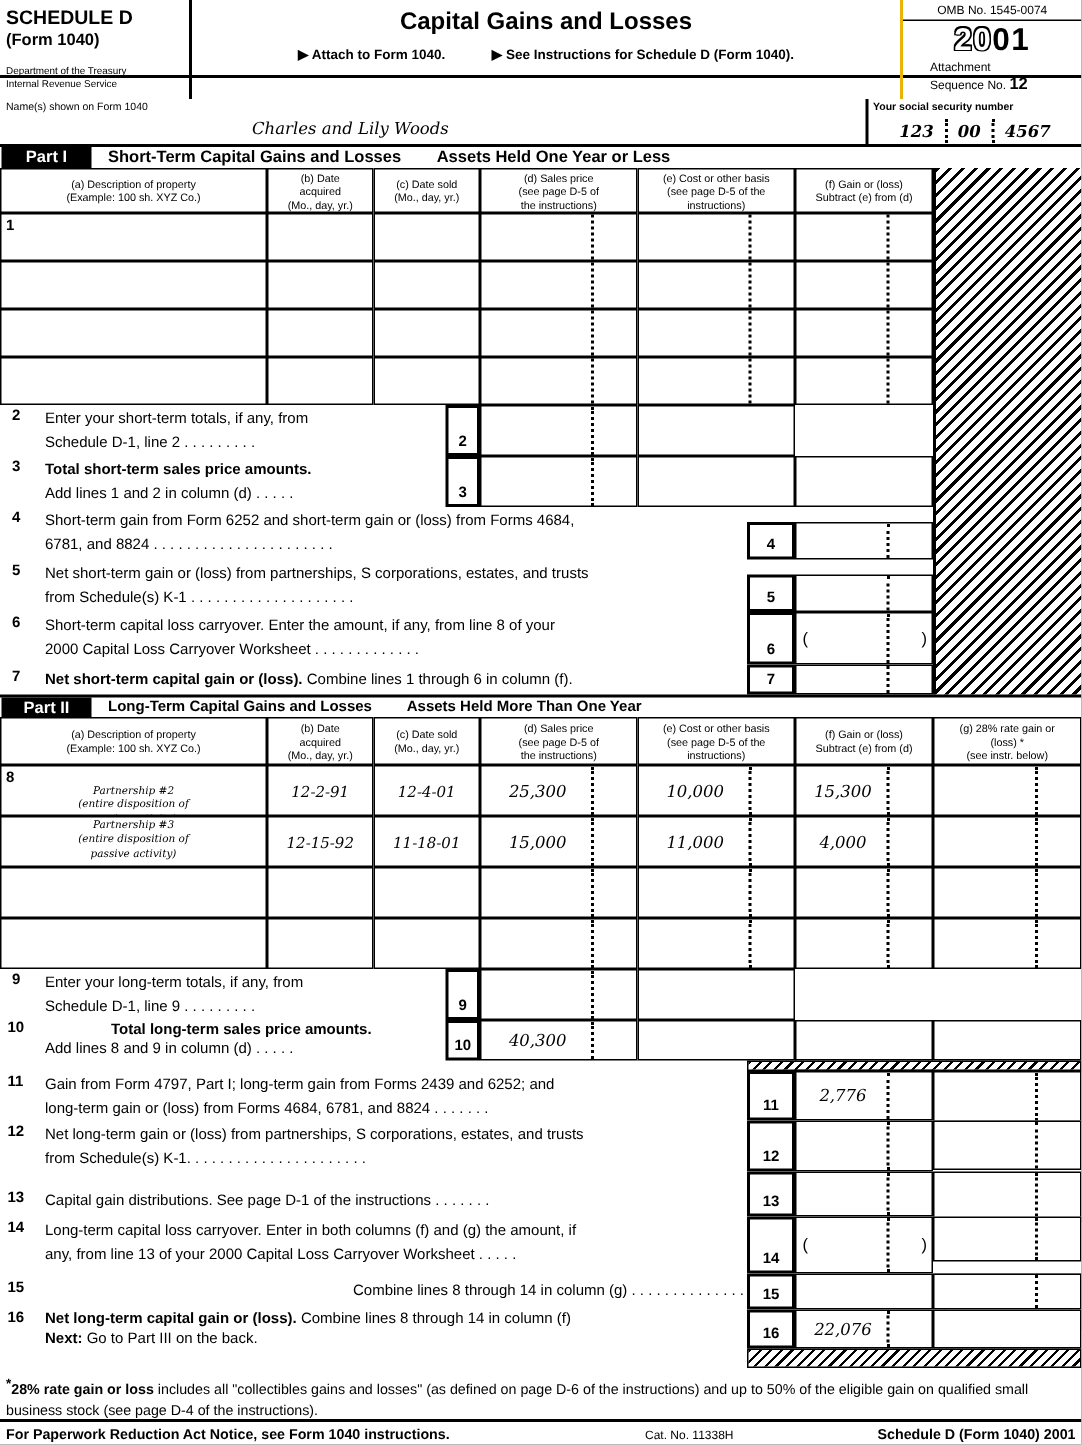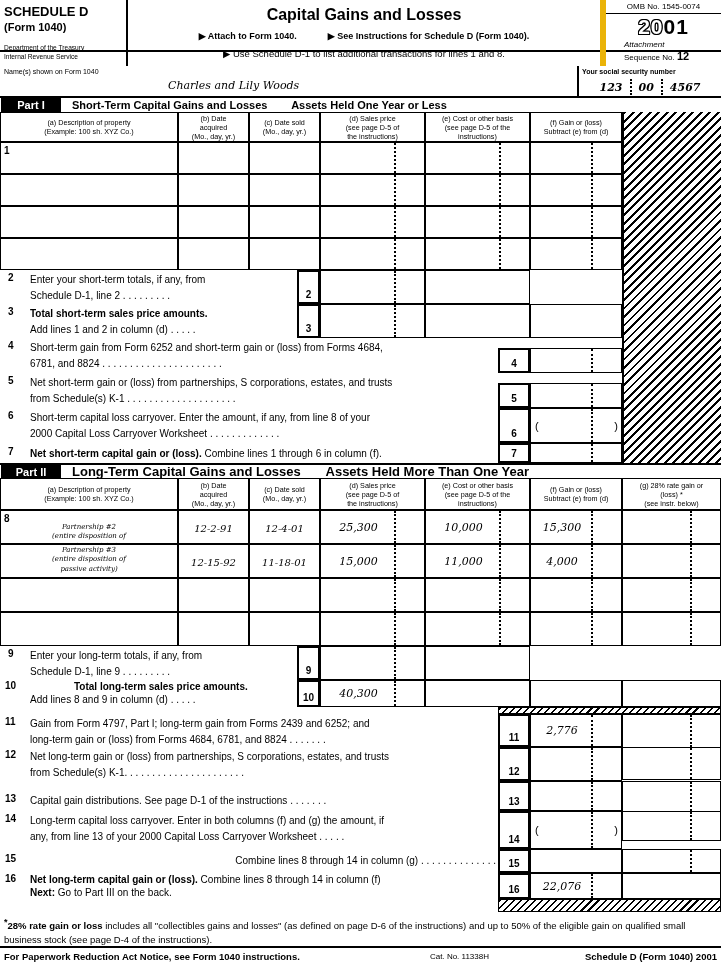--- a/index.html
+++ b/index.html
@@ -44,29 +44,28 @@
       <div class="abs" style="left:4px;top:44px;font-size:6.6px;">Department of the Treasury</div>
       <div class="abs" style="left:4px;top:53px;font-size:6.6px;">Internal Revenue Service</div>
     </div>
     <div class="abs" style="left:128px;top:0;width:472px;height:66px;">
       <div class="abs bold" style="left:0;top:6px;width:100%;text-align:center;font-size:16px;">Capital Gains and Losses</div>
       <div class="abs bold" style="left:0;top:31px;width:100%;text-align:center;font-size:9px;">
         <span>▶ Attach to Form 1040.</span>
         <span style="display:inline-block;width:26px;"></span>
         <span>▶ See Instructions for Schedule D (Form 1040).</span>
       </div>
-      <div class="abs" style="left:0;top:48px;width:100%;text-align:center;font-size:9.5px;">▶ Use Schedule D-1 to list additional transactions for lines 1 and 8.</div>
-    </div>
-    <div class="abs" style="left:600px;top:0;width:121px;height:66px;border-left:6px solid #eab308;">
+    </div>
+    <div class="abs" style="left:600px;top:0;width:121px;height:66px;border-left:2px solid #eab308;">
       <div class="abs" style="left:0;top:2px;width:100%;text-align:center;font-size:8px;">OMB No. 1545-0074</div>
       <div class="abs" style="left:0;top:13px;width:100%;border-top:1px solid #000;"></div>
       <div class="abs yr" style="left:0;top:15px;width:100%;text-align:center;">
         <span class="yr-outline">20</span><span>01</span>
       </div>
-      <div class="abs" style="left:18px;top:40px;font-size:8px;font-style:italic;">Attachment</div>
+      <div class="abs" style="left:18px;top:40px;font-size:8px;">Attachment</div>
       <div class="abs" style="left:18px;top:50px;font-size:8px;">
         <span>Sequence No.</span>
         <span class="bold" style="font-size:11px;">12</span>
       </div>
     </div>
   </div>
 
   <div class="abs" style="left:0;top:66px;width:721px;height:32px;border-bottom:2px solid #000;">
     <div class="abs" style="left:4px;top:2px;font-size:7px;">Name(s) shown on Form 1040</div>
     <div class="abs fill" style="left:168px;top:13px;font-size:11px;">Charles and Lily Woods</div>
@@ -206,21 +205,21 @@
     <div class="lbl abs" style="left:30px;top:3px;width:466px;">
       <span class="bold">Net short-term capital gain or (loss).</span>
       <span>Combine lines 1 through 6 in column (f).</span>
     </div>
     <div class="numbox" style="left:498px;top:0;width:32px;height:20px;">7</div>
     <div class="cell amtcell" style="left:530px;top:0;width:92px;height:20px;"></div>
   </div>
 
   <div class="abs" style="left:0;top:463px;width:721px;height:15px;border-top:2px solid #000;">
     <div class="badge abs" style="left:1px;top:0;width:60px;height:14px;line-height:14px;">Part II</div>
-    <span class="abs bold" style="left:72px;top:0;font-size:13px;line-height:14px;">
+    <span class="abs bold" style="left:72px;top:0;font-size:10px;line-height:14px;">
       <span>Long-Term Capital Gains and Losses</span>
       <span style="display:inline-block;width:18px;"></span>
       <span>Assets Held More Than One Year</span>
     </span>
   </div>
 
   <div class="abs" style="left:0;top:478px;width:721px;">
     <div class="row" style="height:32px;">
       <div class="tcell colhead pre" style="width:178px;">(a) Description of property
 (Example: 100 sh. XYZ Co.)</div>

